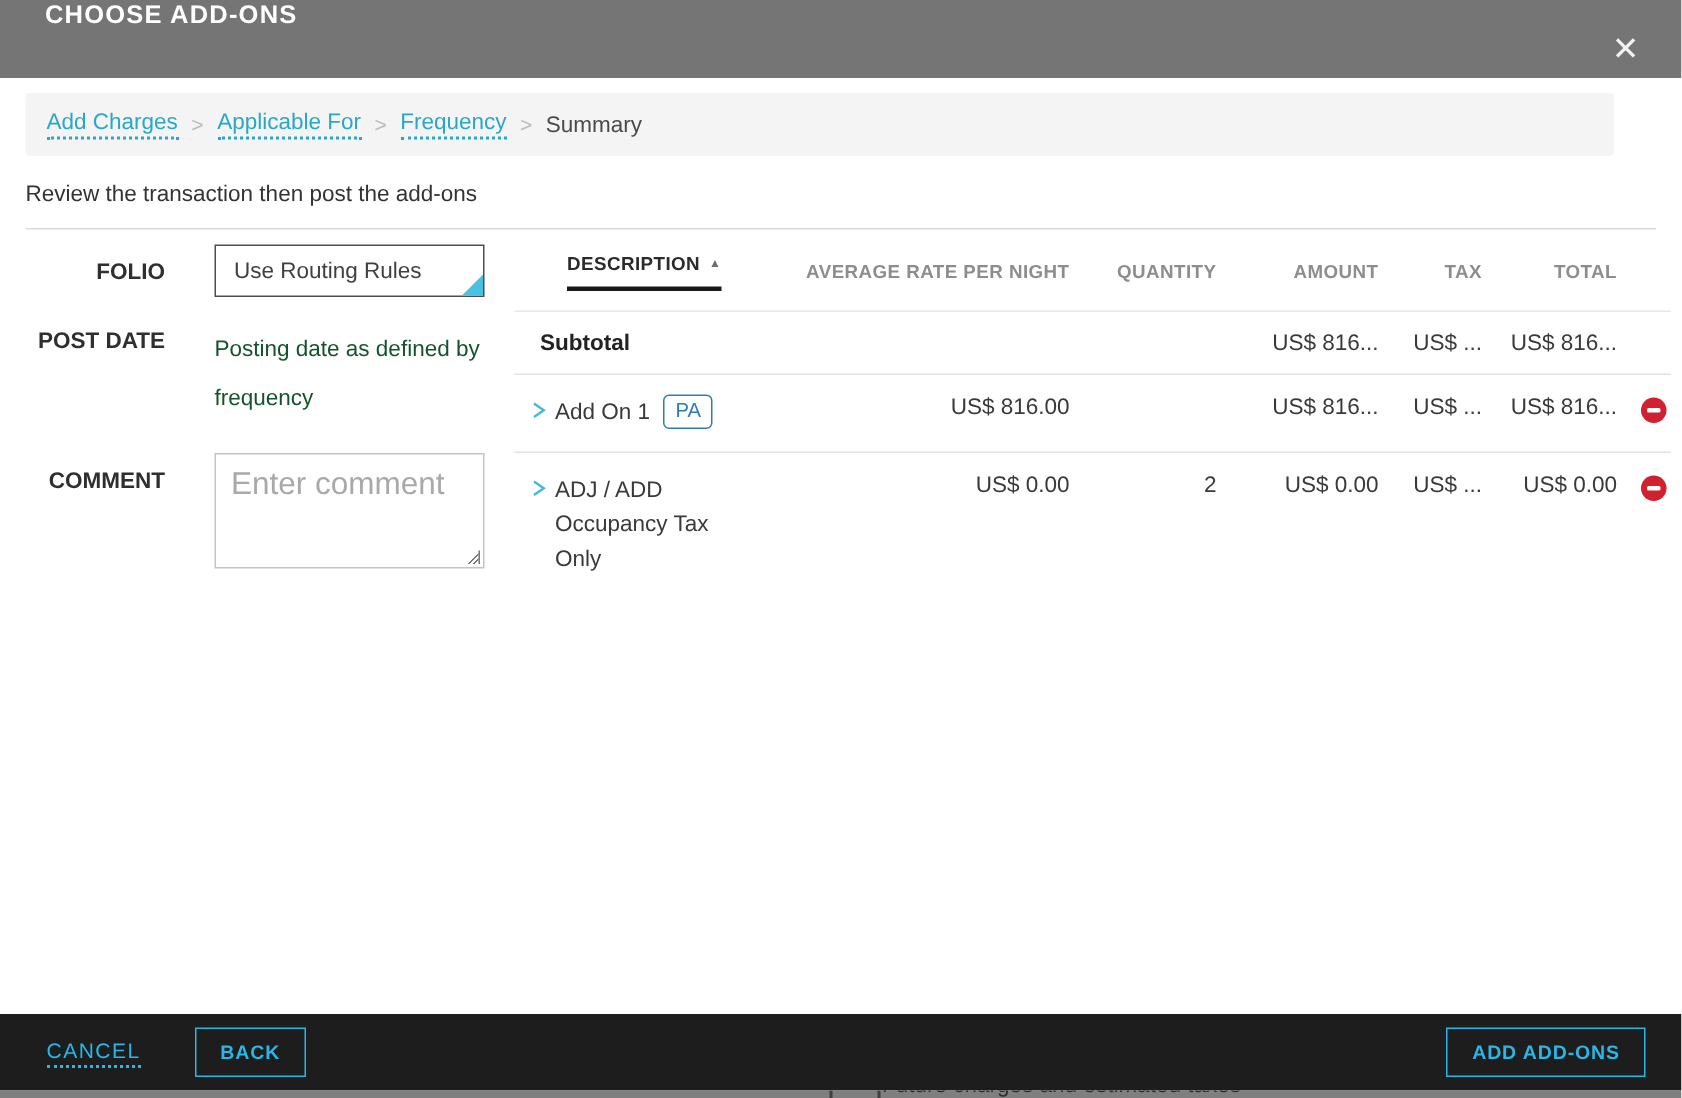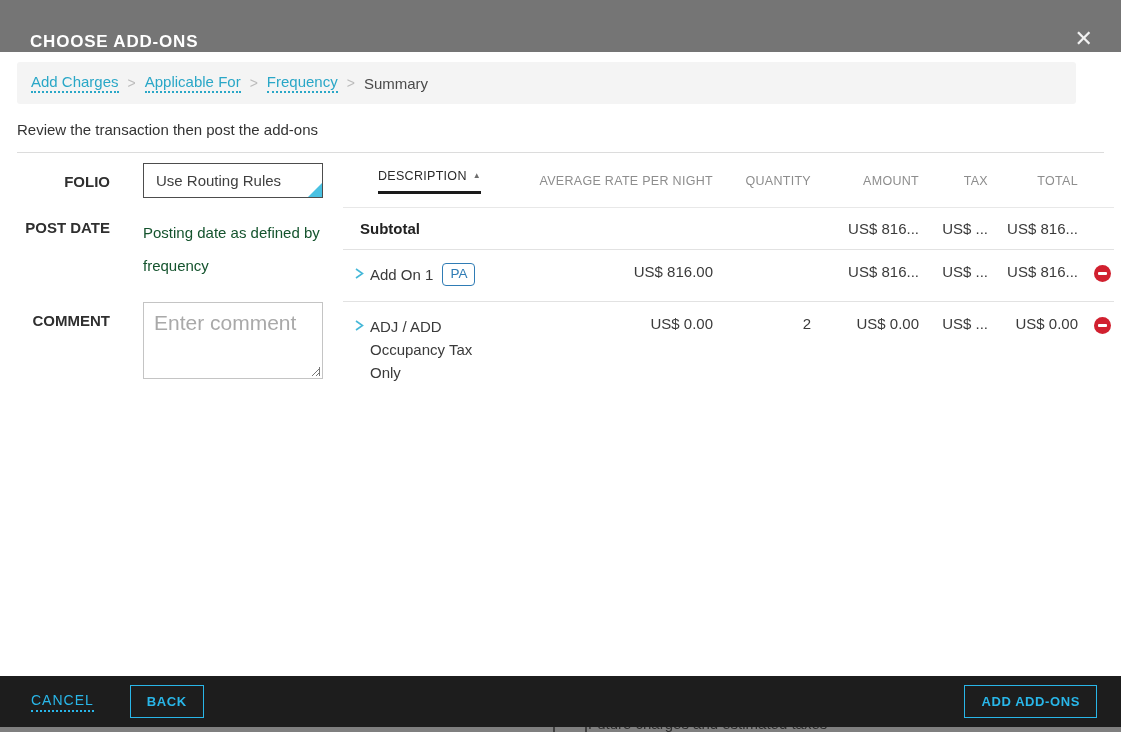--- a/index.html
+++ b/index.html
@@ -17,22 +17,23 @@
   * { margin:0; padding:0; box-sizing:border-box; }
   html,body { width:1121px; height:732px; }
   body {
     position:relative; background:#ffffff; overflow:hidden;
     font-family:"Liberation Sans", sans-serif; color:var(--text-dark);
   }
 
   
   .modal-header {
     position:absolute; top:0; left:0; right:0; height:52px;
-    background:var(--header-gray); display:flex; align-items:flex-end;
+    background:var(--header-gray); display:flex; align-items:flex-start;
     padding:0 22px 0 30px;
+    flex-direction:column;
   }
   .modal-title {
     color:#ffffff; font-size:17px; font-weight:600; letter-spacing:0.8px;
   }
   .close-btn {
     margin-left:auto; color:#f2f2f2; font-size:22px; font-weight:300;
     cursor:pointer; line-height:1; padding:2px 6px;
   }
 
   
@@ -83,21 +84,21 @@
   .resize-handle {
     position:absolute; right:3px; bottom:3px; width:9px; height:9px;
     border-right:1.5px solid #777; cursor:nwse-resize;
     background:linear-gradient(135deg, transparent 0 56%, #777 56% 64%, transparent 64% 78%, #777 78% 86%, transparent 86%);
   }
 
   
   .table-panel { position:absolute; top:155px; left:343px; width:771px; }
   .tgrid { display:grid; grid-template-columns:180px 190px 98px 108px 69px 90px 1fr; }
   .thead { height:53px; align-items:center; border-bottom:1px solid #e8e8e8; }
-  .th { font-size:12.5px; font-weight:400; color:var(--muted); letter-spacing:0.3px; text-align:right; cursor:pointer; }
+  .th { font-size:12.5px; font-weight:700; color:var(--muted); letter-spacing:0.3px; text-align:right; cursor:pointer; }
   .th-desc { text-align:left; padding-left:35px; }
   .th-desc-inner {
     display:inline-block; color:#2b2b2b; padding-bottom:8px;
     border-bottom:3px solid var(--sort-underline);
   }
   .sort-arrow { font-size:8px; color:#6d6d6d; margin-left:6px; vertical-align:2px; }
 
   .trow { font-size:15px; color:#3a3a3a; align-items:start; }
   .cell-num { text-align:right; white-space:nowrap; }
   .row-subtotal { padding:12px 0 12px; border-bottom:1px solid var(--divider); }

